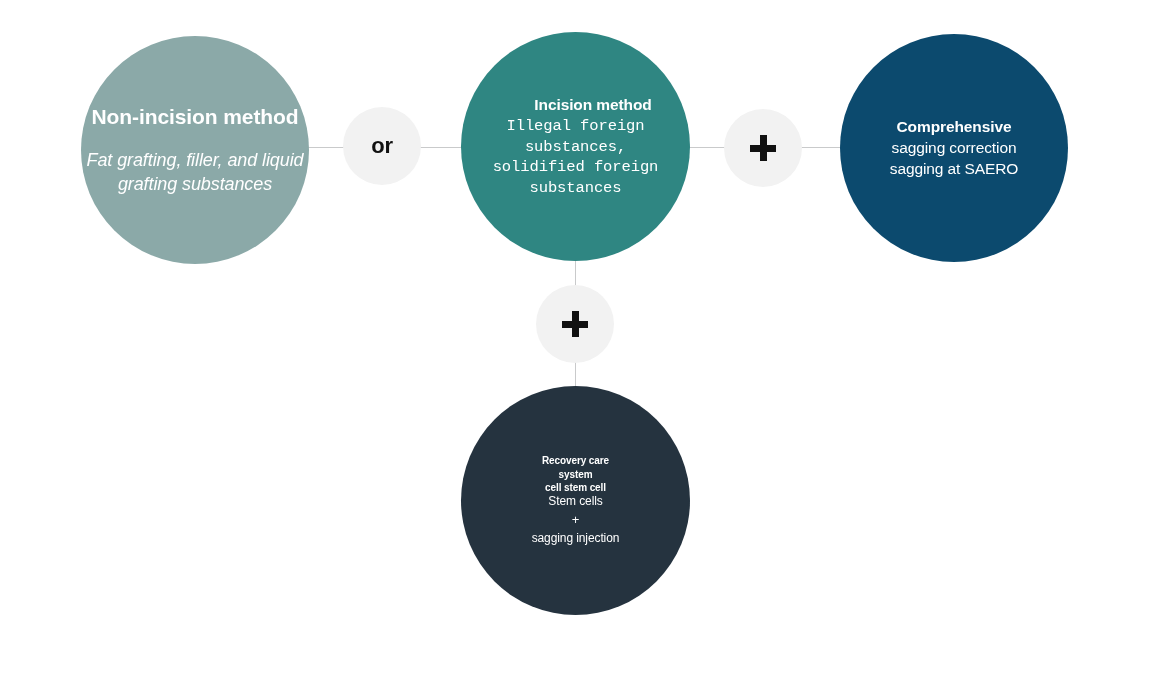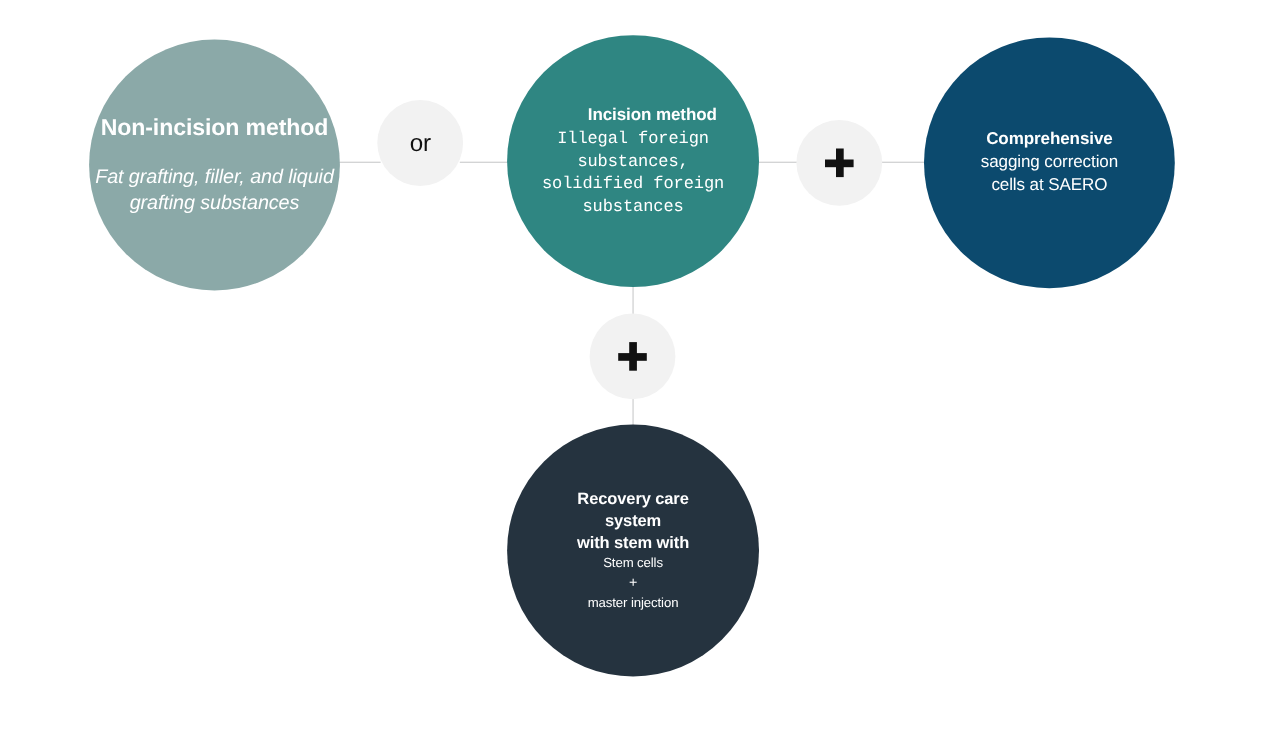--- a/index.html
+++ b/index.html
@@ -78,40 +78,40 @@
   }
   #node-comprehensive .node-title { font-size: 15.5px; margin-bottom: 1px; }
   #node-comprehensive .node-desc  { font-size: 15.5px; }
 
   
   #node-recovery {
     left: 461px; top: 386px;
     width: 229px; height: 229px;
     background: #25333f;
   }
-  #node-recovery .node-title { font-size: 15px; }
+  #node-recovery .node-title { font-size: 10px; }
   #node-recovery .node-desc  { font-size: 12px; }
   #node-recovery .plus-line  { font-size: 13px; line-height: 1.6; }
 
   
   .badge {
     position: absolute;
     border-radius: 50%;
     background: #f2f2f2;
     display: flex;
     align-items: center;
     justify-content: center;
     color: #111111;
     box-sizing: border-box;
   }
   #badge-or {
-    left: 343px; top: 91px;
+    left: 343px; top: 107px;
     width: 78px; height: 78px;
     font-size: 22px;
-    font-weight: normal;
+    font-weight: bold;
     letter-spacing: -0.2px;
   }
   #badge-plus-right {
     left: 724px; top: 109px;
     width: 78px; height: 78px;
   }
   #badge-plus-bottom {
     left: 536px; top: 285px;
     width: 78px; height: 78px;
   }
@@ -169,29 +169,29 @@
     <div class="node-desc">substances</div>
   </div>
 
   <div class="badge" id="badge-plus-right">
     <span class="plus-glyph"></span>
   </div>
 
   <div class="node" id="node-comprehensive">
     <div class="node-title">Comprehensive</div>
     <div class="node-desc">sagging correction</div>
-    <div class="node-desc">cells at SAERO</div>
+    <div class="node-desc">sagging at SAERO</div>
   </div>
 
   <div class="badge" id="badge-plus-bottom">
     <span class="plus-glyph"></span>
   </div>
 
   <div class="node" id="node-recovery">
     <div class="node-title">Recovery care</div>
     <div class="node-title">system</div>
-    <div class="node-title">with stem with</div>
+    <div class="node-title">cell stem cell</div>
     <div class="node-desc">Stem cells</div>
     <div class="node-desc plus-line">+</div>
-    <div class="node-desc">master injection</div>
+    <div class="node-desc">sagging injection</div>
   </div>
 
 </div>
 
 </body></html>

